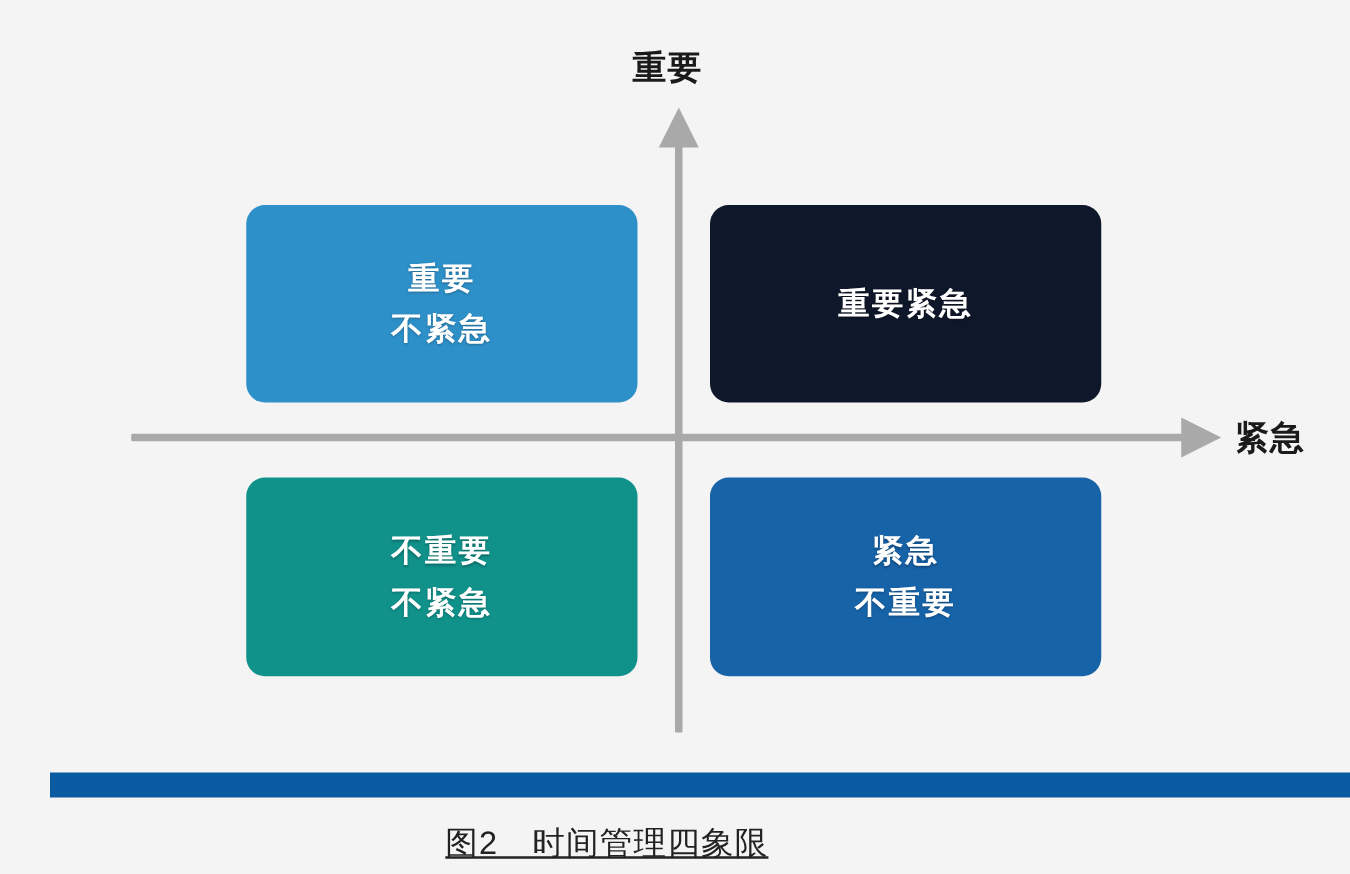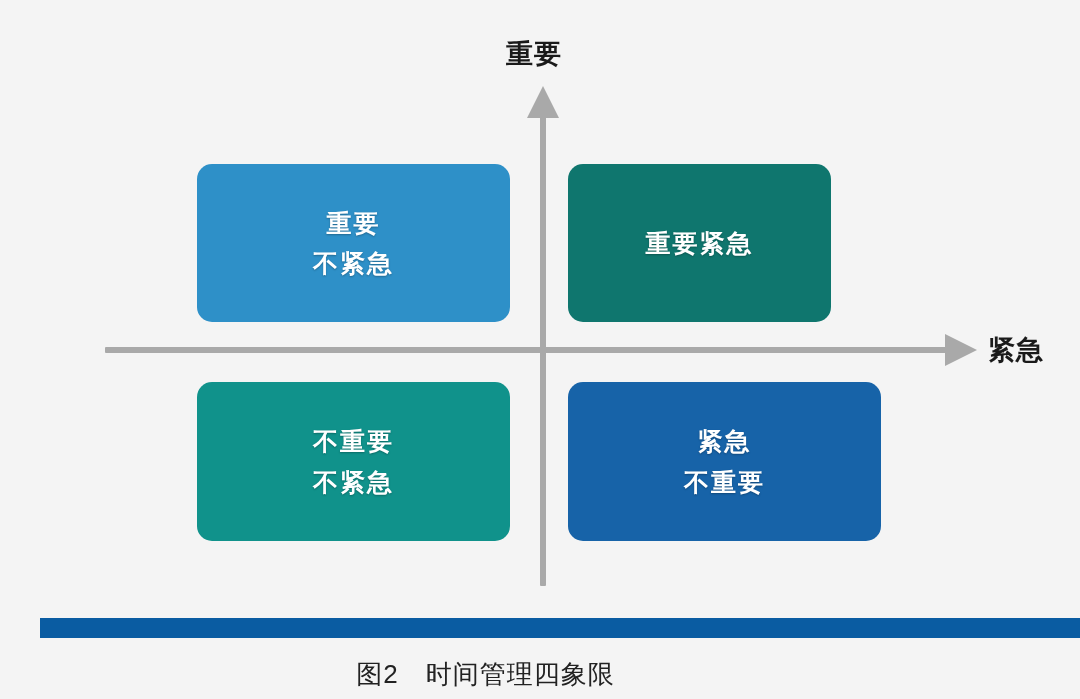--- a/index.html
+++ b/index.html
@@ -104,22 +104,22 @@
     z-index: -1;
   }
 
   #quad-tl {
     left: 157px; top: 164px; width: 313px; height: 158px;
     background: #2e90c8;
   }
   #quad-tl::after { background: #1d76aa; }
 
   #quad-tr {
-    left: 528px; top: 164px; width: 263px; height: 158px;
-    background: #0f766e;
+    left: 528px; top: 164px; width: 313px; height: 158px;
+    background: #0f172a;
   }
   #quad-tr::after { background: #808f05; }
 
   #quad-bl {
     left: 157px; top: 382px; width: 313px; height: 159px;
     background: #10928b;
   }
   #quad-bl::after { background: #0b7570; }
 
   #quad-br {
@@ -142,20 +142,21 @@
   #caption {
     position: absolute;
     left: 0;
     top: 657px;
     width: 891px;
     text-align: center;
     font-size: 26px;
     color: #222222;
     letter-spacing: 1px;
     white-space: pre;
+    text-decoration: underline;
   }
 </style>
 </head>
 <body>
 
 <div id="stage">
 
   <div class="axis-line-v"></div>
   <div class="axis-arrow-v"></div>
   <div class="axis-line-h"></div>

